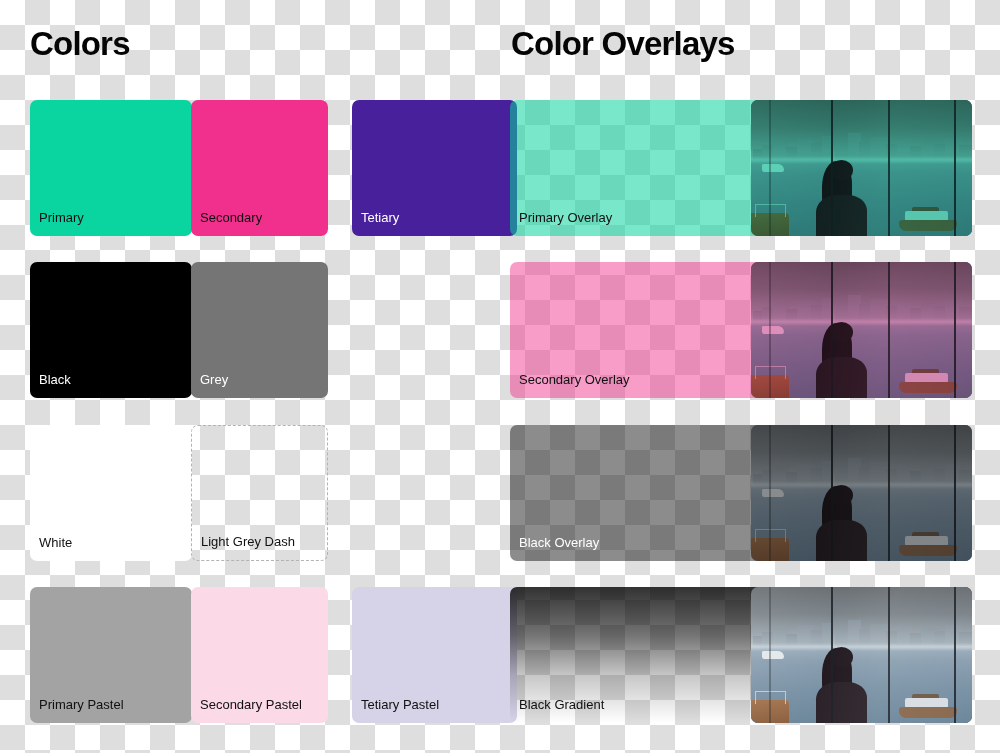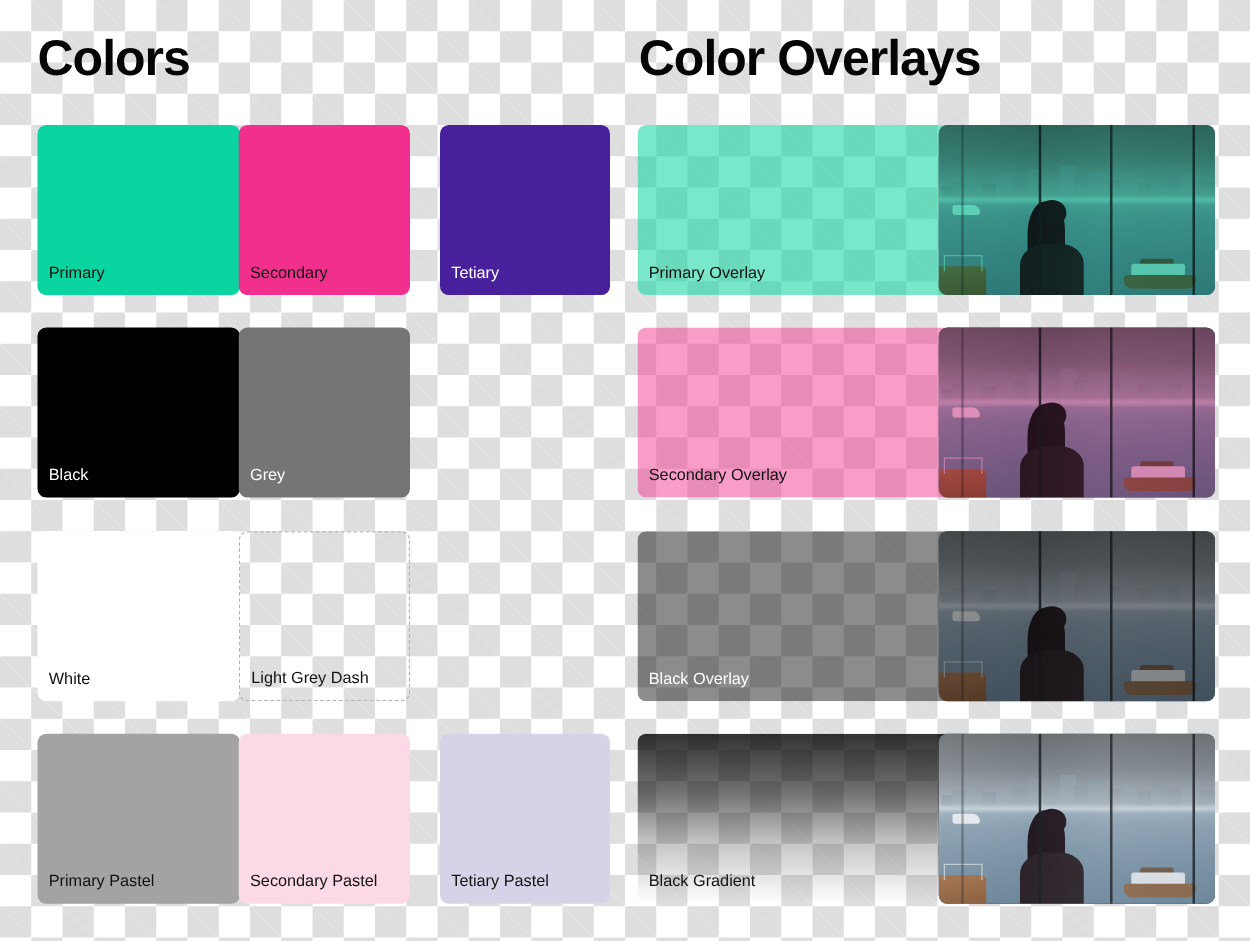--- a/index.html
+++ b/index.html
@@ -13,21 +13,21 @@
     background-size:50px 50px;
     background-position:0 0,25px 25px;
     overflow:hidden;
     position:relative;
   }
   .sheet{position:absolute;left:0;top:0;width:1000px;height:753px;}
 
   
   .heading{
     position:absolute;
-    font-size:40px;
+    font-size:33px;
     font-weight:bold;
     letter-spacing:-0.8px;
     color:#050505;
     white-space:nowrap;
     line-height:1;
   }
   #h-colors{left:30px;top:27px;}
   #h-overlays{left:511px;top:27px;}
 
   
@@ -44,21 +44,21 @@
     font-size:13px;
     line-height:1;
     white-space:nowrap;
     color:#111111;
   }
   .swatch.on-dark .lbl{color:#ffffff;}
 
   
   .c1{left:30px;width:162px;}
   .c2{left:191px;width:137px;}
-  .c3{left:352px;width:136px;}
+  .c3{left:352px;width:165px;}
   
   .r1{top:100px;height:136px;}
   .r2{top:262px;height:136px;}
   .r3{top:425px;height:136px;}
   .r4{top:587px;height:136px;}
 
   
   .ov{left:510px;width:264px;border-radius:7px;}
   .ph{left:751px;width:221px;border-radius:7px;}
 

